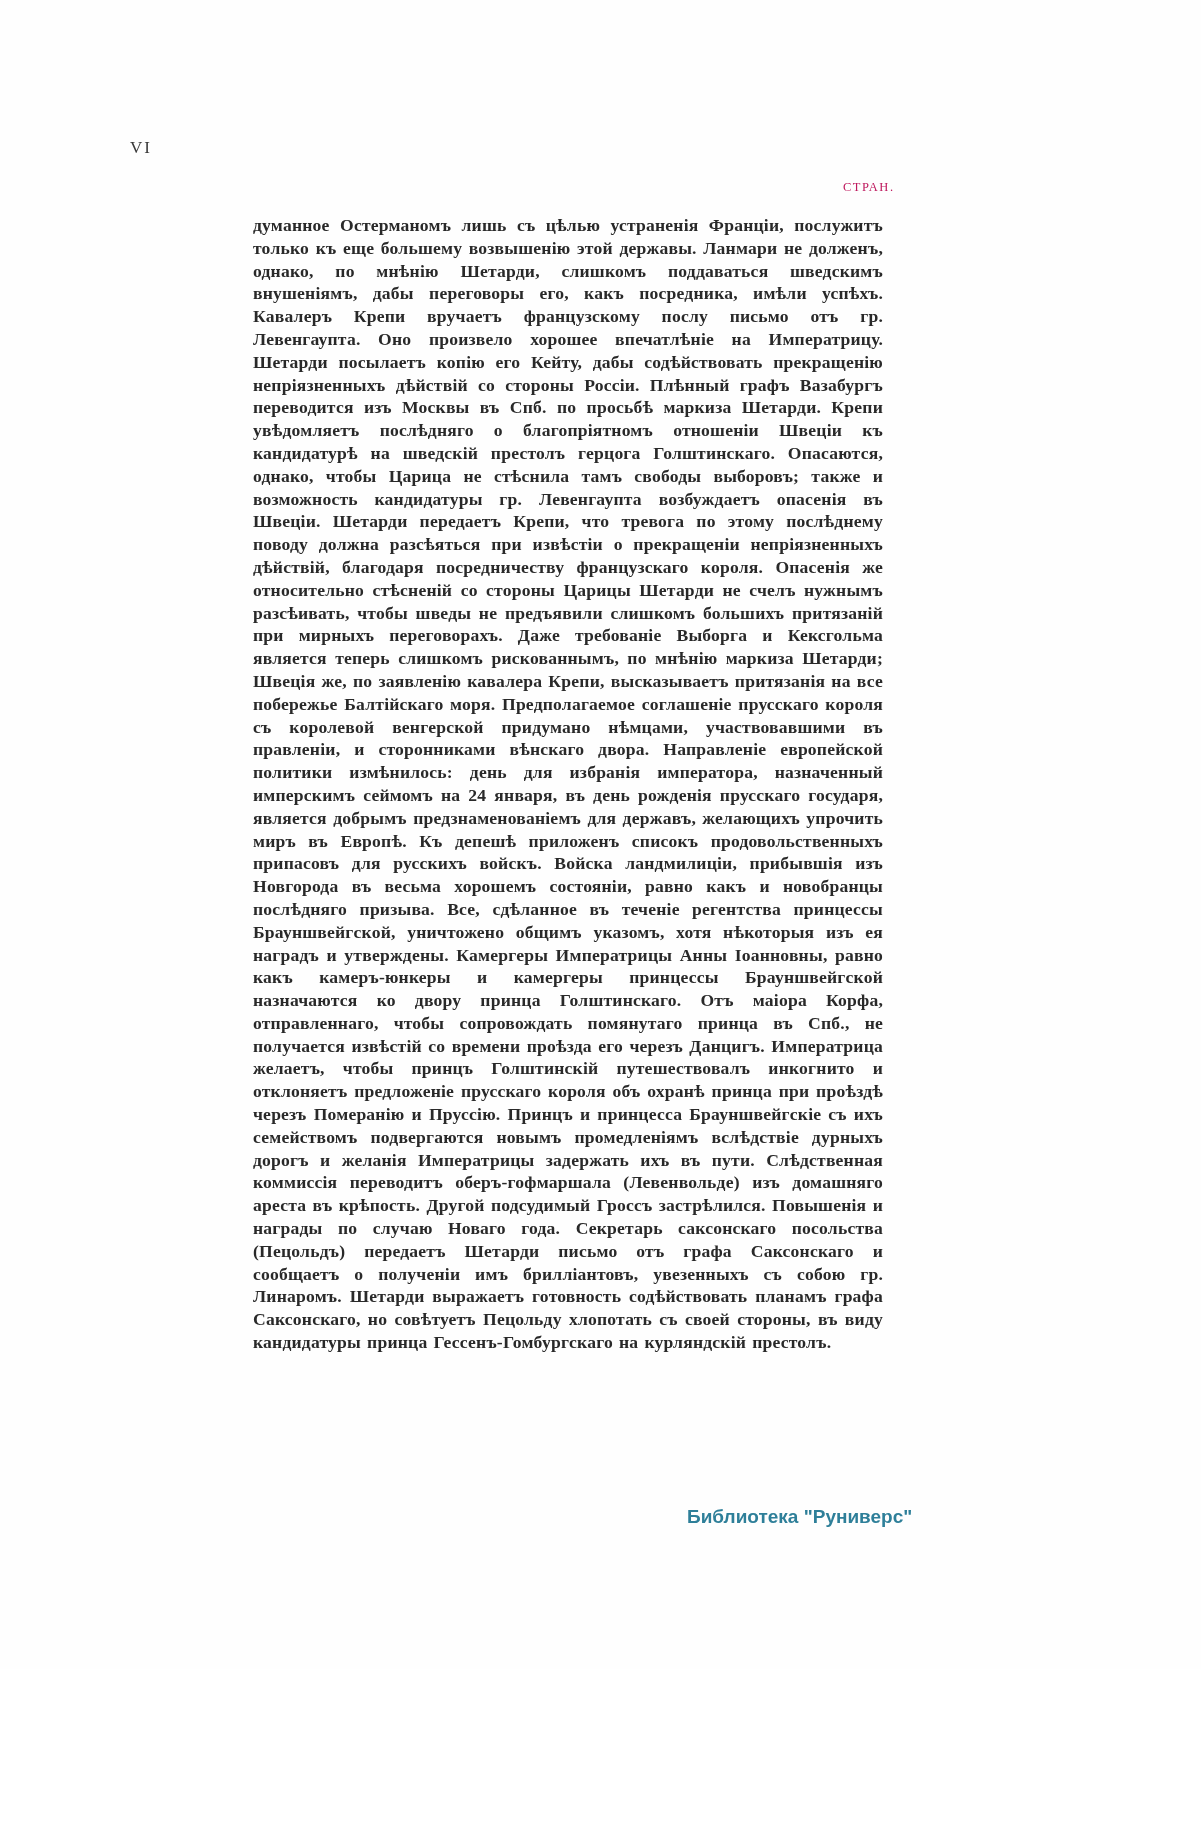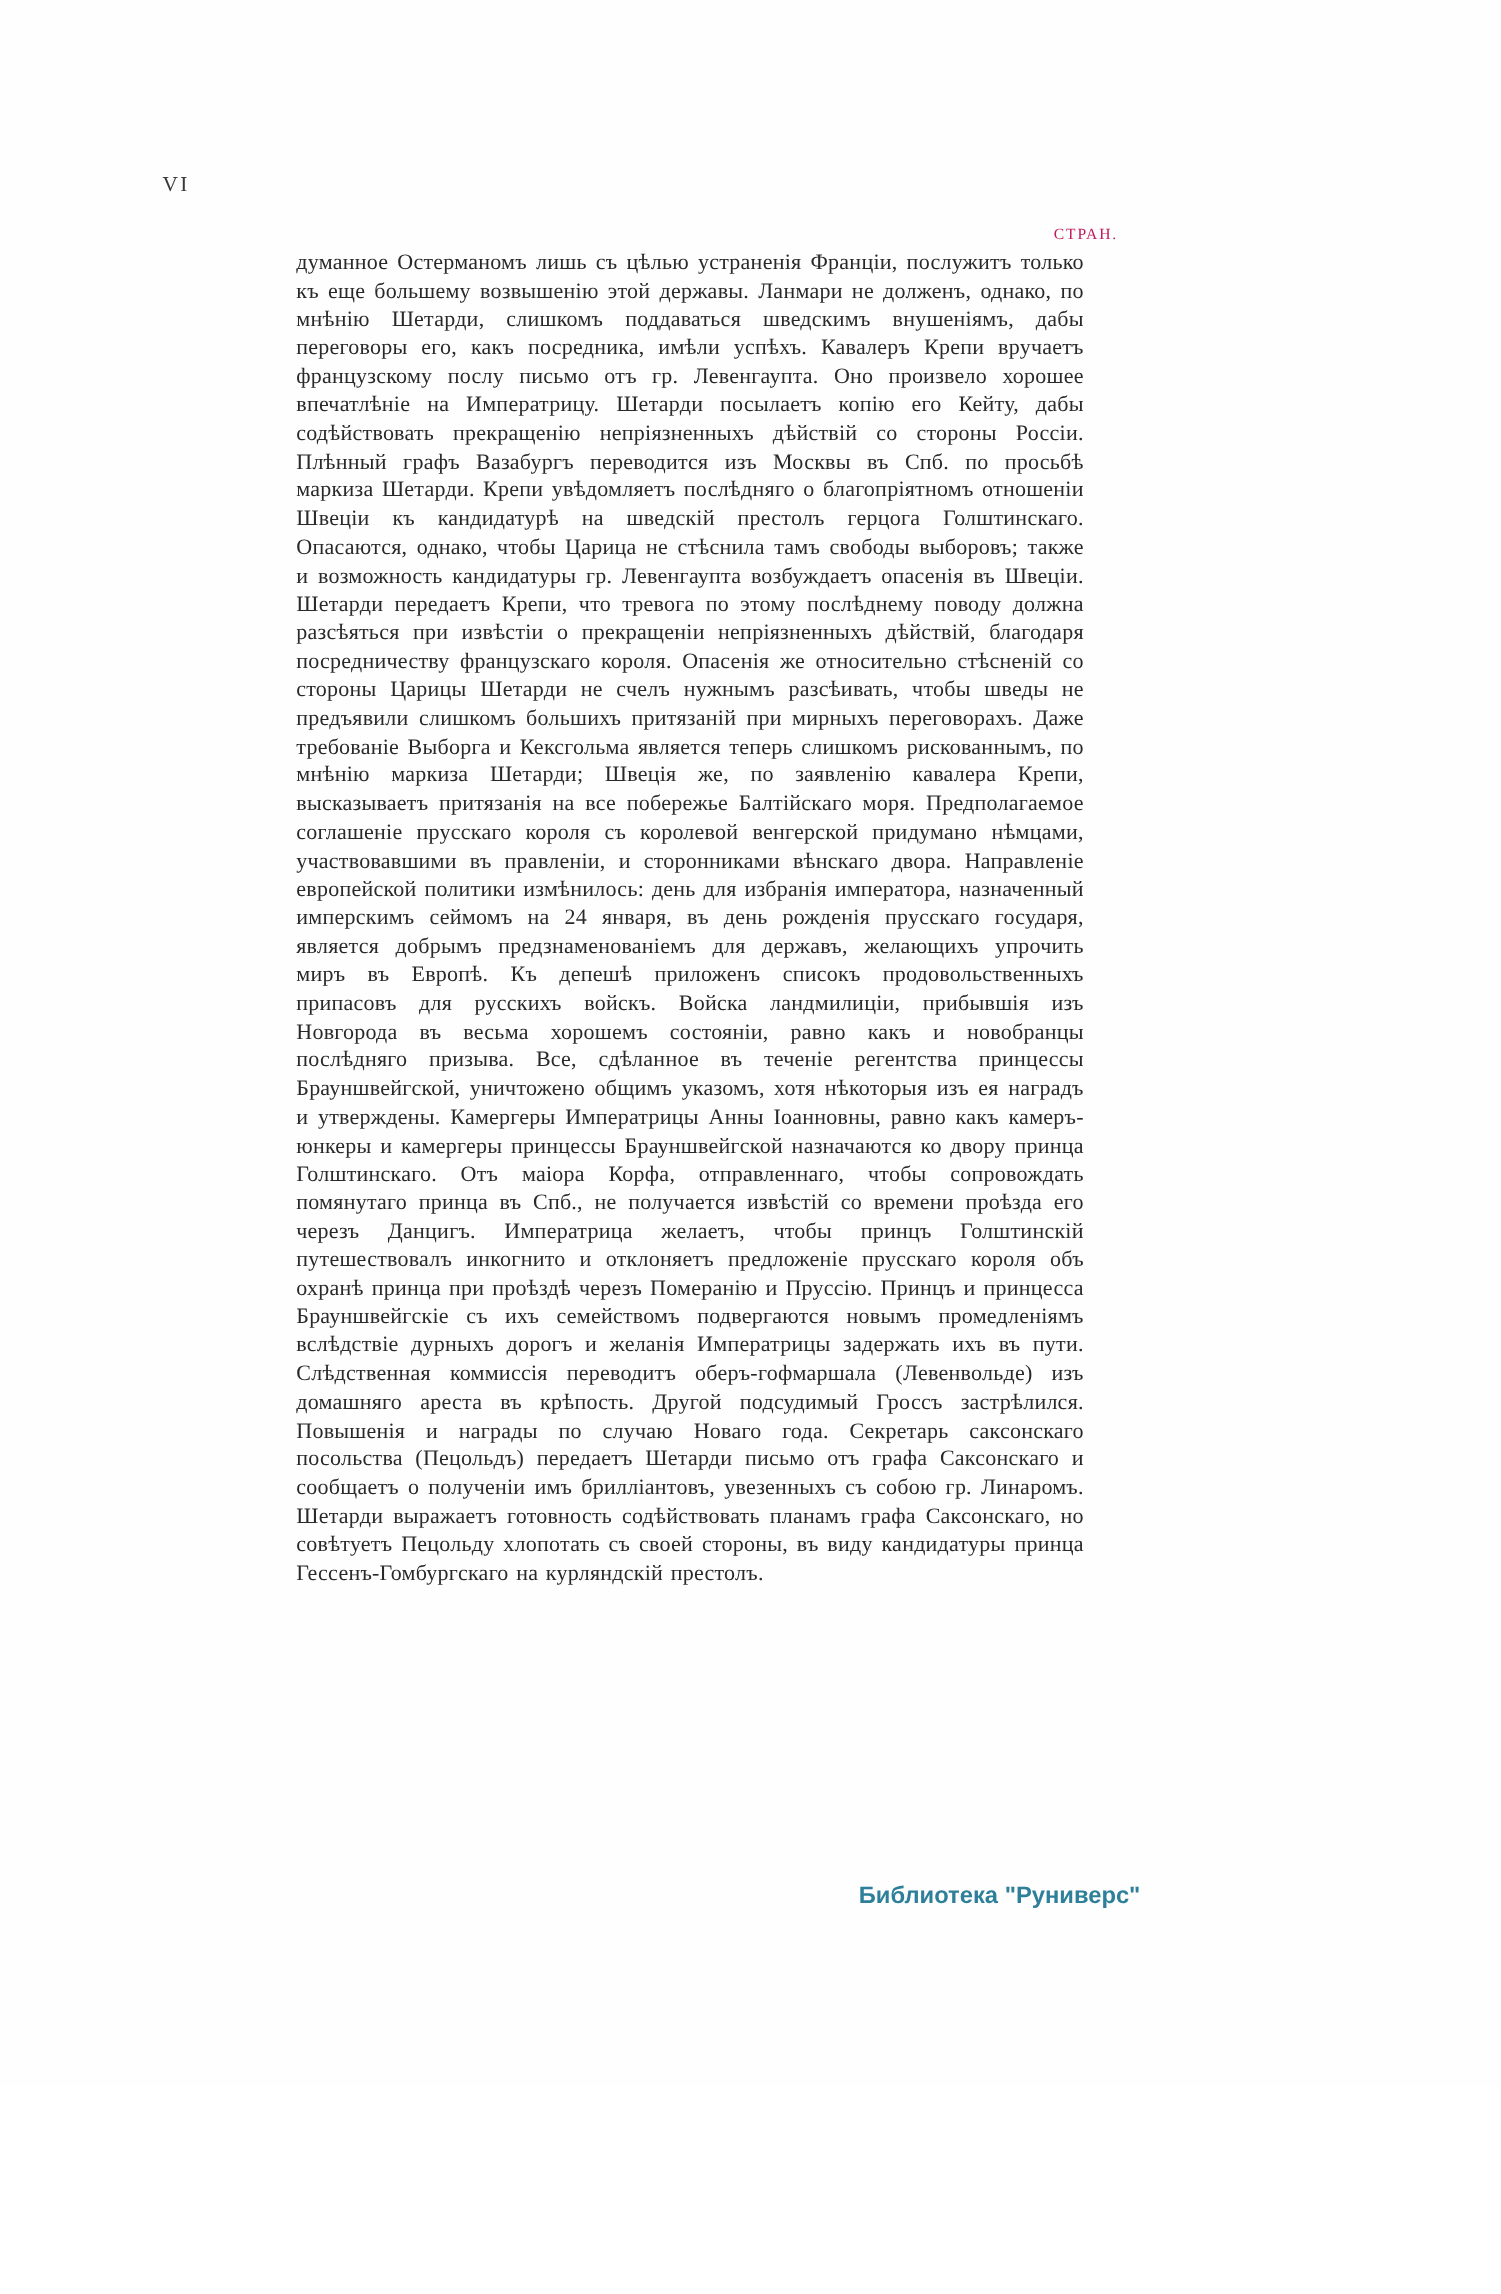--- a/index.html
+++ b/index.html
@@ -30,27 +30,28 @@
     top: 180px;
     font-size: 12.5px;
     letter-spacing: 1.5px;
     color: #be185d;
   }
   .body-text {
     position: absolute;
     left: 237px;
     top: 198px;
     width: 630px;
-    margin: 0;
+    margin: 16px;
     font-size: 17.6px;
     line-height: 22.8px;
     text-align: justify;
     letter-spacing: 0.2px;
     word-spacing: 1.5px;
     color: #292929;
+    font-weight: bold;
   }
   .watermark {
     position: absolute;
     left: 687px;
     top: 1506px;
     font-family: "Liberation Sans", "DejaVu Sans", sans-serif;
     font-weight: bold;
     font-size: 19px;
   }
 </style>

